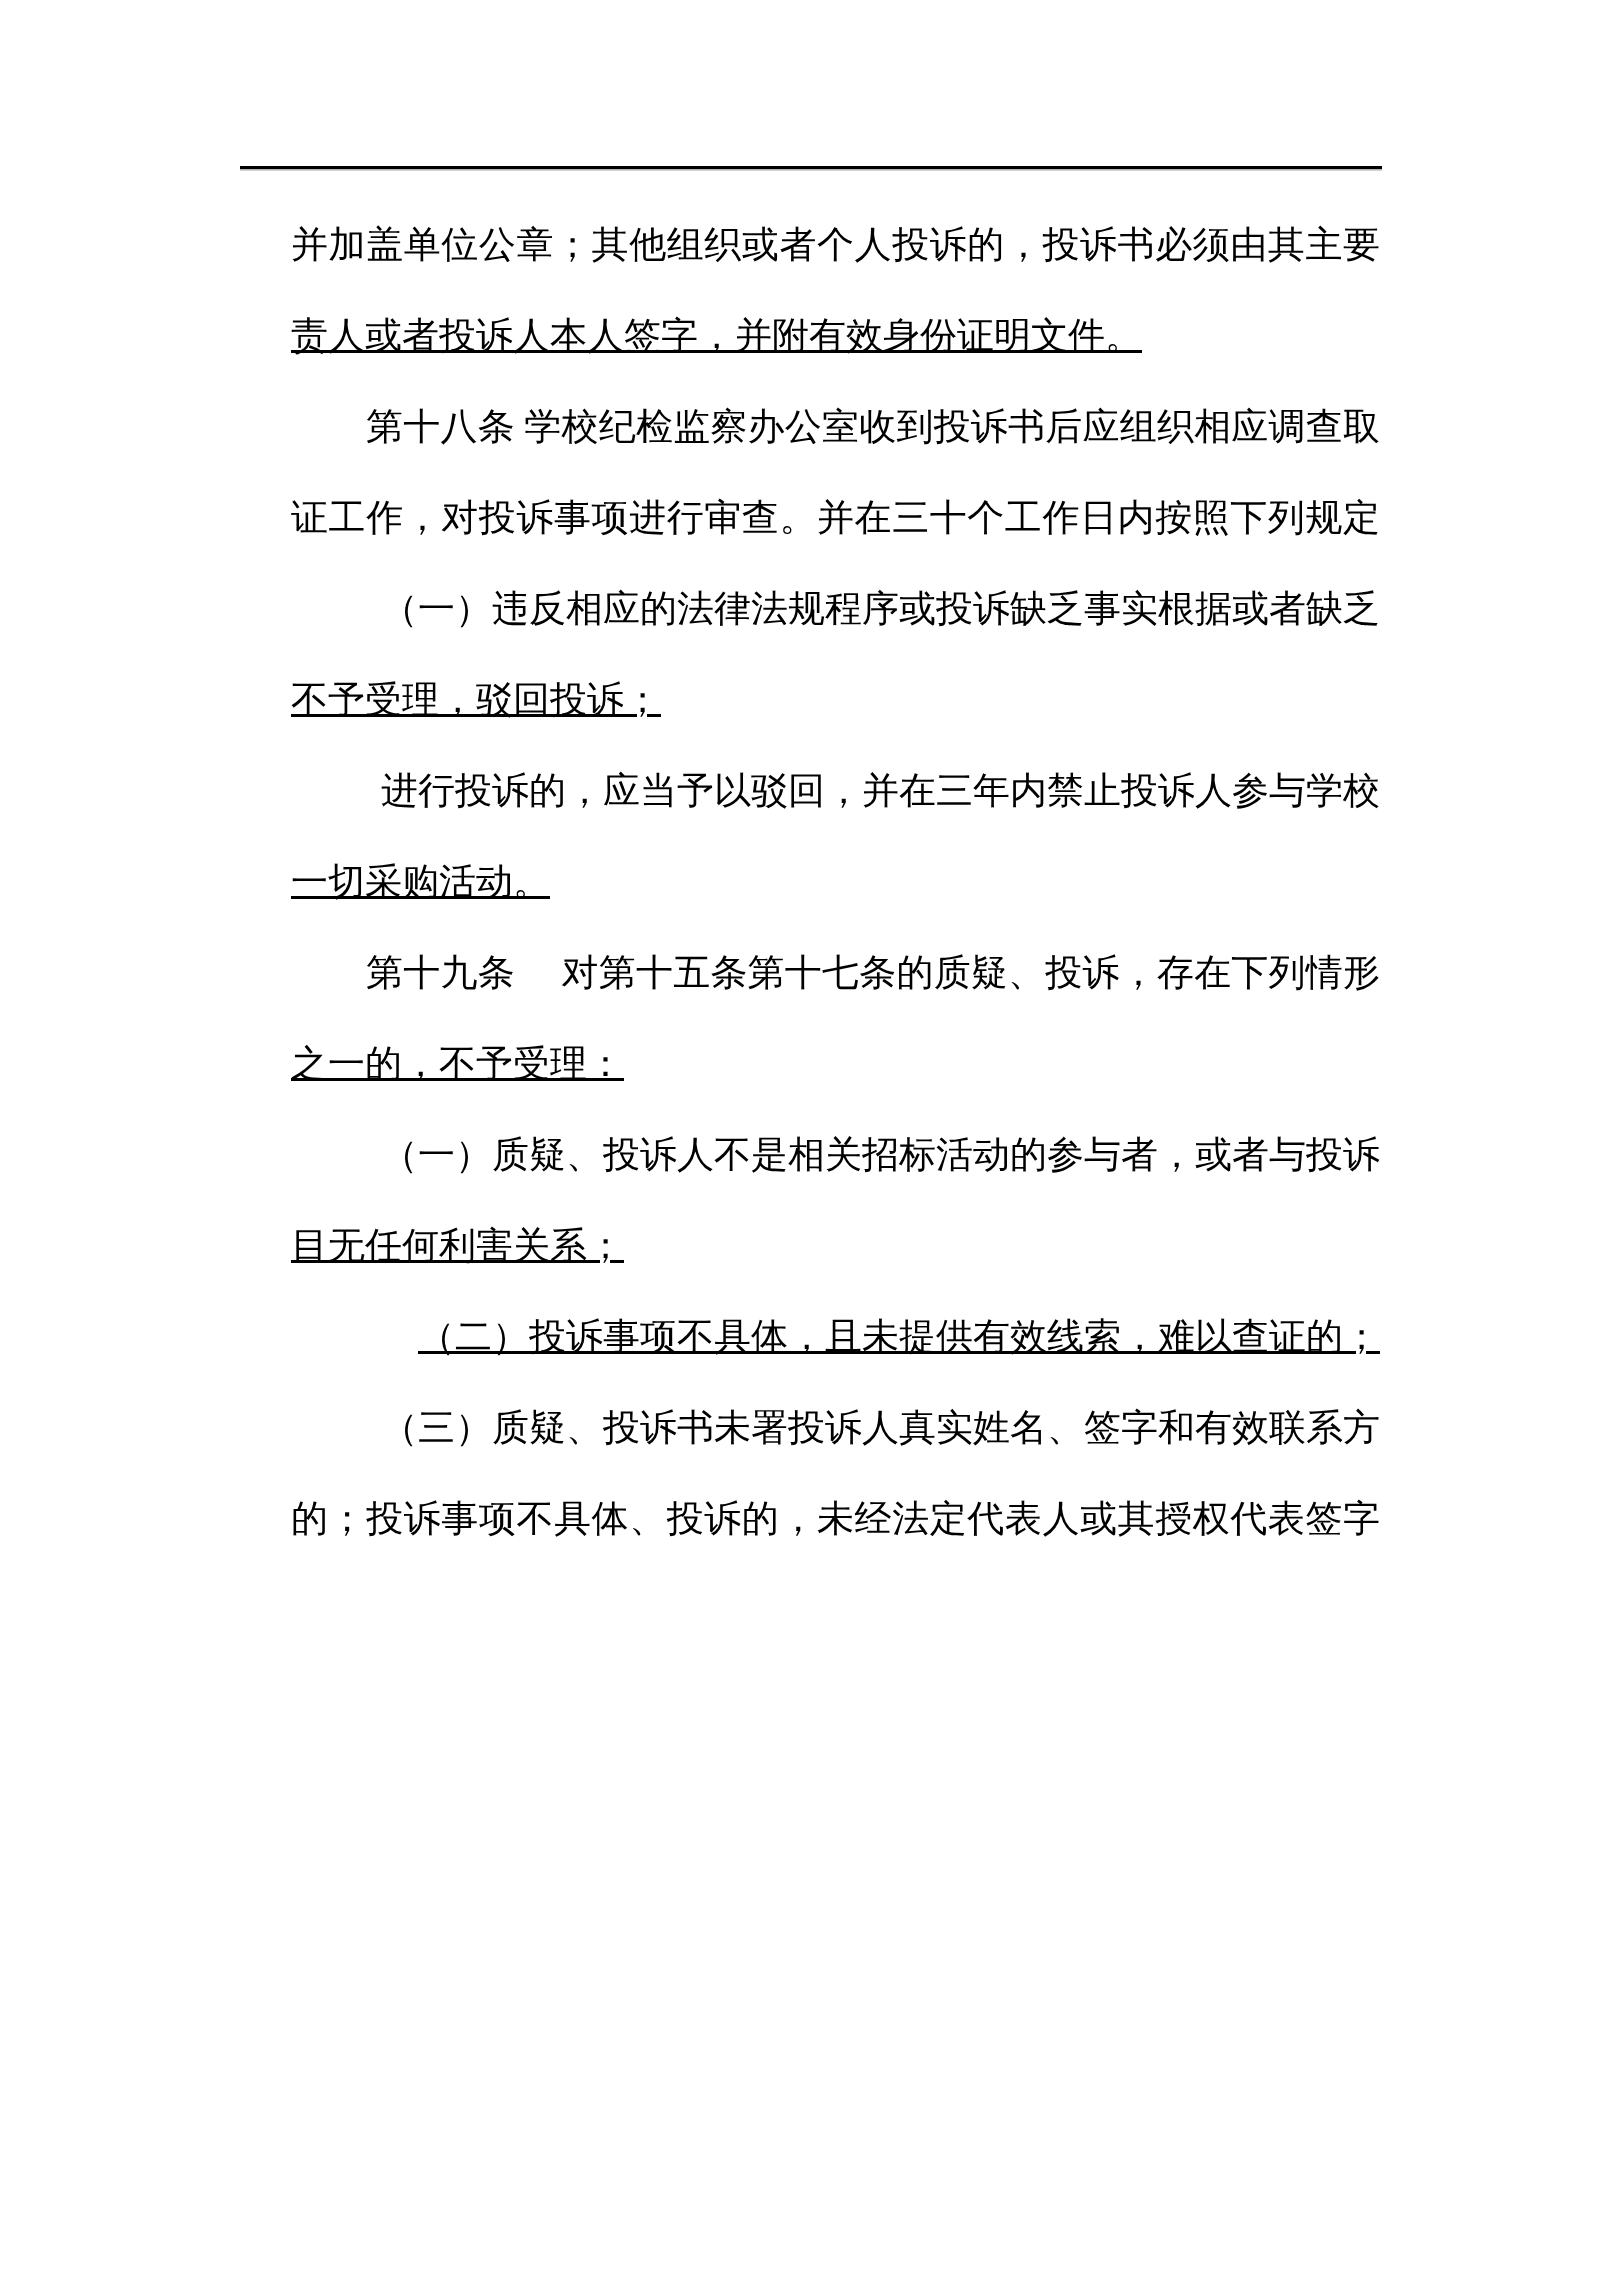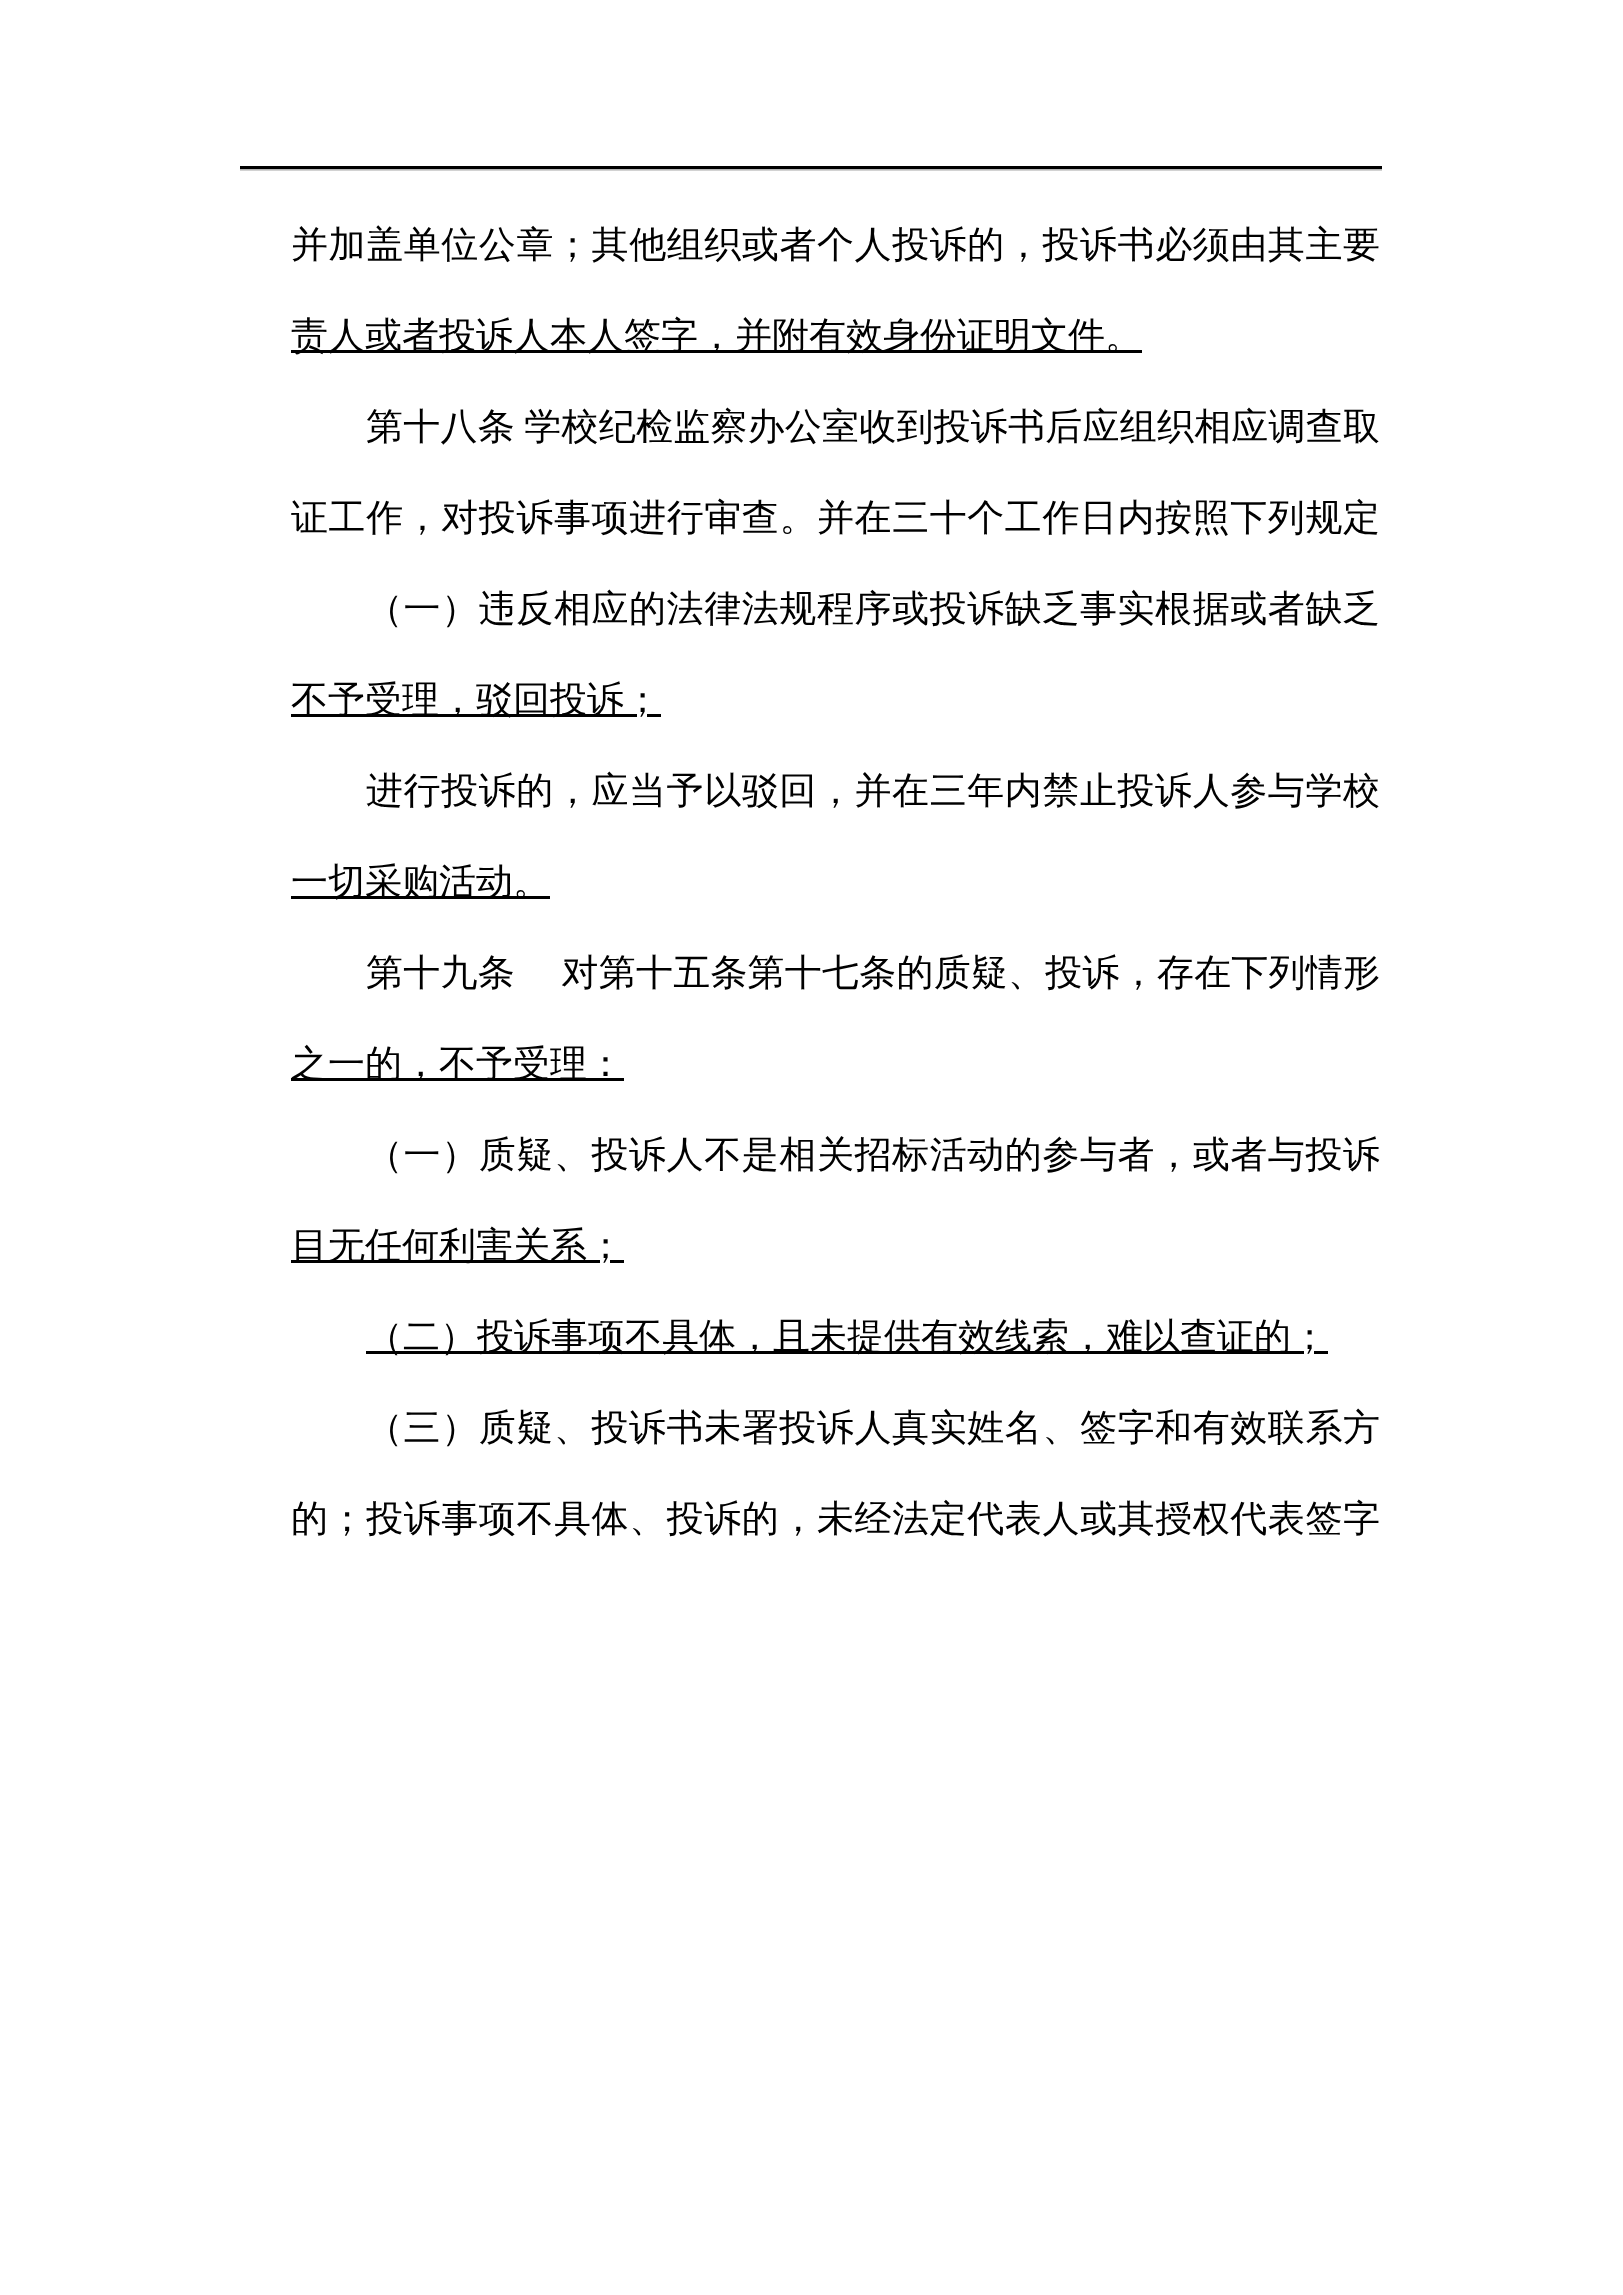--- a/index.html
+++ b/index.html
@@ -42,21 +42,21 @@
   }
   
   .line.fill {
     text-align: justify;
     text-align-last: justify;
     text-justify: inter-character;
   }
   
   .line:not(.fill) { white-space: pre-wrap; text-decoration: underline; }
   
-  .para.indent .line:first-child { text-indent: 75px; }
+  .para.indent .line:first-child { text-indent: 75px; text-align: right; }
 </style>
 </head>
 <body>
 
 <div class="page">
   <div class="header-rule"></div>
   <div class="content">
       <div class="para">
         <div class="line fill">并加盖单位公章；其他组织或者个人投诉的，投诉书必须由其主要负</div>
         <div class="line">责人或者投诉人本人签字，并附有效身份证明文件。</div>

